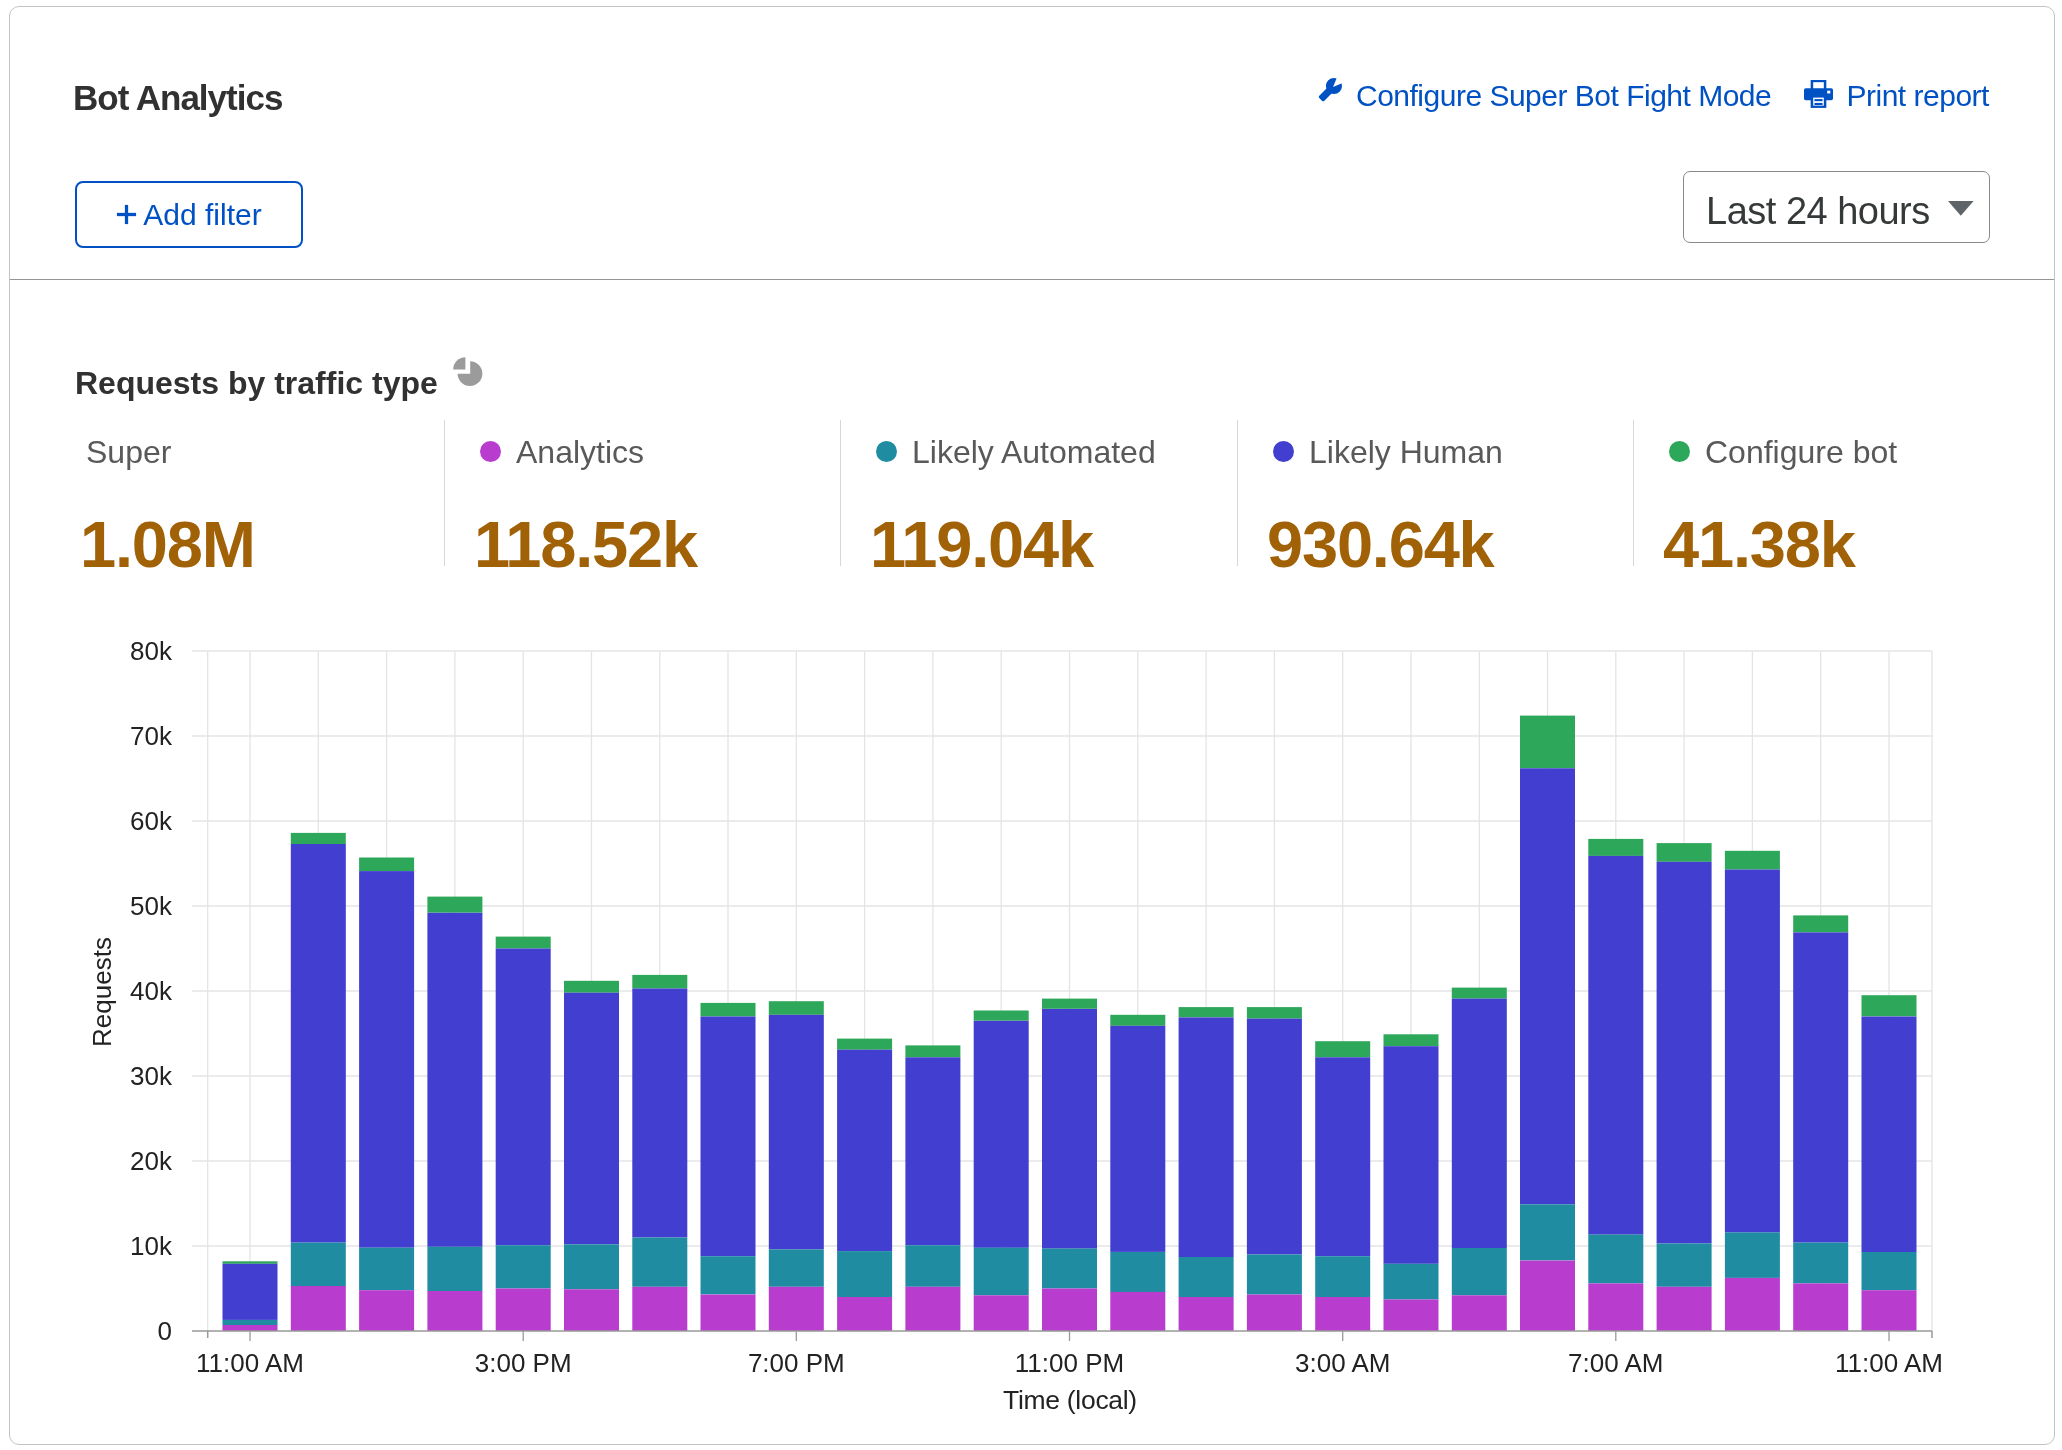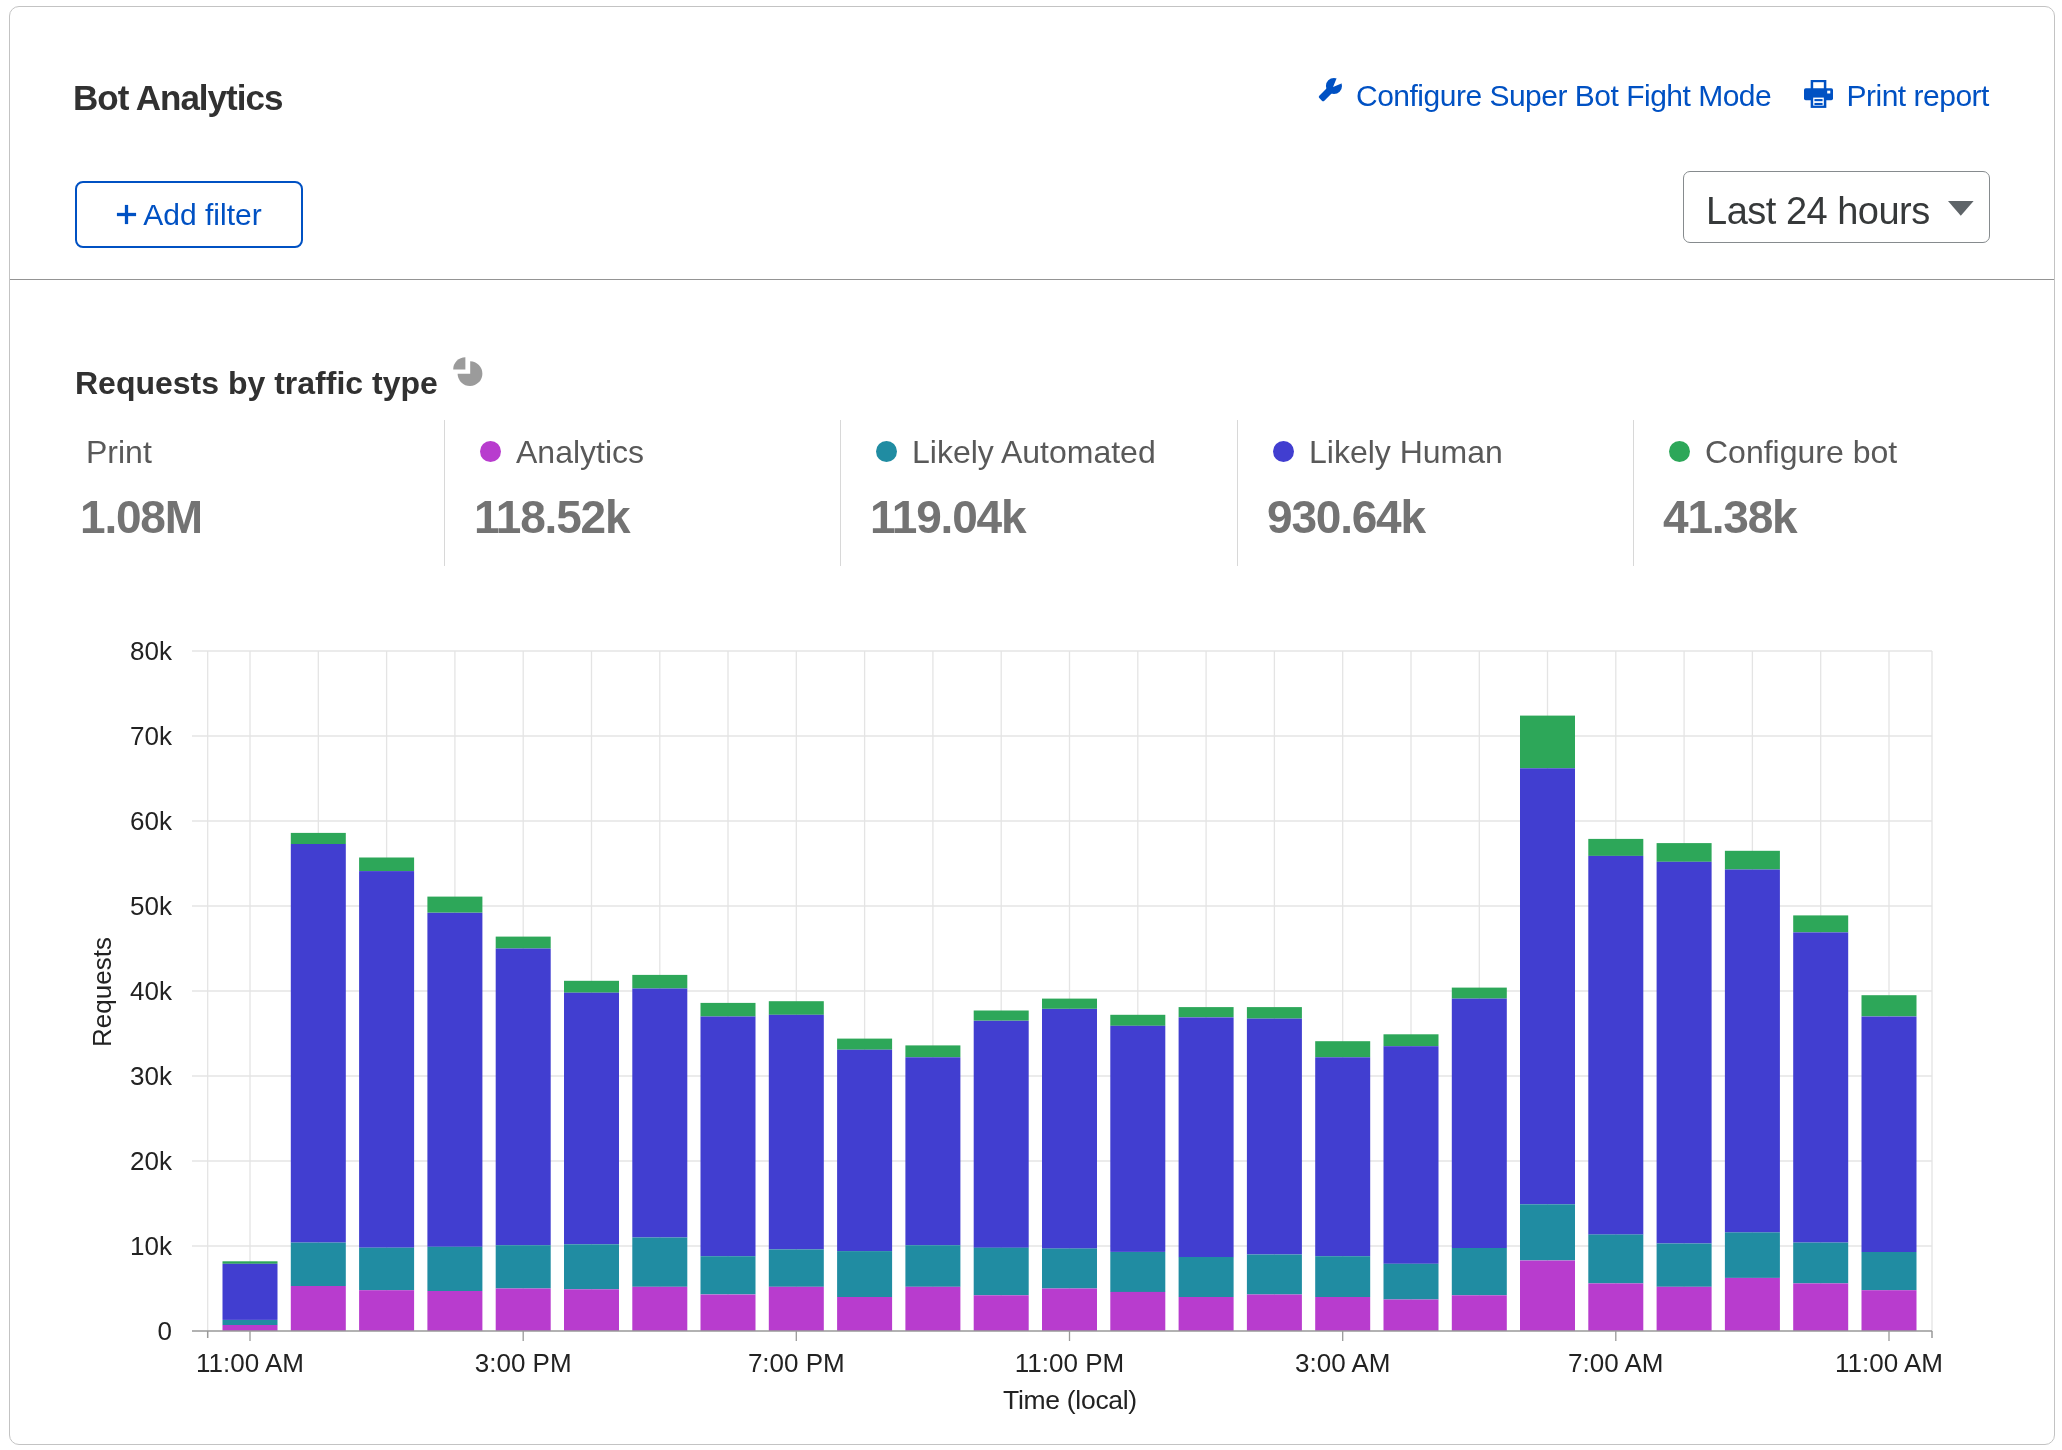--- a/index.html
+++ b/index.html
@@ -12,21 +12,21 @@
 .link { position:absolute; top:80.6px; font-size:30px; letter-spacing:-0.5px; color:#0051c3; line-height:1; white-space:nowrap; }
 #h2 { left:75px; top:367.3px; font-size:32px; font-weight:bold; color:#313131; }
 #addfilter { position:absolute; left:75px; top:181px; width:228px; height:67px;
    border:2px solid #0051c3; border-radius:8px; display:flex; align-items:center;
    justify-content:center; color:#0051c3; font-size:30px; font-weight:500; }
 #select { position:absolute; left:1683px; top:170.5px; width:306.5px; height:72.5px;
    border:1.5px solid #868b8e; border-radius:7px; }
 #select span { position:absolute; left:22px; top:20.4px; font-size:38px; letter-spacing:-0.5px; color:#36393a; line-height:1; }
 .dot { position:absolute; top:441px; width:21px; height:21px; border-radius:50%; }
 .slabel { position:absolute; top:435.7px; font-size:32px; color:#595959; line-height:1; white-space:nowrap; }
-.snum { position:absolute; top:494px; font-size:46px; font-weight:bold; letter-spacing:-1.2px; color:#737373; line-height:1; white-space:nowrap; }
+.snum { position:absolute; top:512px; font-size:65px; font-weight:bold; letter-spacing:-1.2px; color:#a16207; line-height:1; white-space:nowrap; }
 .vsep { position:absolute; top:420px; width:1.3px; height:146px; background:#d8d8d8; }
 #chart { position:absolute; left:0; top:0; }
 #chart text { font-family:"Liberation Sans", sans-serif; }
 </style></head>
 <body>
 <div id="page">
   <div id="card"></div>
   <svg id="chart" width="2062" height="1450" viewBox="0 0 2062 1450">
       <line x1="192" y1="1246.0" x2="1932.0" y2="1246.0" stroke="#e4e4e4" stroke-width="1.3"></line>
       <line x1="192" y1="1161.0" x2="1932.0" y2="1161.0" stroke="#e4e4e4" stroke-width="1.3"></line>
@@ -222,21 +222,21 @@
       <svg width="25.6" height="14.8" viewBox="0 0 22 12" style="position:absolute;right:14.8px;top:29.5px" preserveAspectRatio="none">
         <path fill="#5e6468" d="M0 0 L22 0 L11 12 Z"></path>
       </svg>
     </div>
   <div id="divider"></div>
   <div class="abs" id="h2">Requests by traffic type</div>
   <svg width="30" height="30" viewBox="0 0 30 30" style="position:absolute;left:453px;top:357px">
       <path fill="#9b9b9b" d="M17.2 4.2 A 12.4 12.4 0 1 1 4.6 16.8 L 17.2 16.8 Z"></path>
       <path fill="#9b9b9b" d="M12.4 0.2 A 12.2 12.2 0 0 0 0.2 12.4 L 12.4 12.4 Z"></path>
     </svg>
-  <div class="slabel" style="left:86px">Print</div>
+  <div class="slabel" style="left:86px">Super</div>
     <div class="snum" style="left:80px">1.08M</div>
     <div class="dot" style="left:480px;background:#b83cce"></div>
     <div class="slabel" style="left:516px">Analytics</div>
     <div class="snum" style="left:474px">118.52k</div>
     <div class="dot" style="left:876px;background:#208ca2"></div>
     <div class="slabel" style="left:912px">Likely Automated</div>
     <div class="snum" style="left:870px">119.04k</div>
     <div class="dot" style="left:1273px;background:#413ed0"></div>
     <div class="slabel" style="left:1309px">Likely Human</div>
     <div class="snum" style="left:1267px">930.64k</div>

